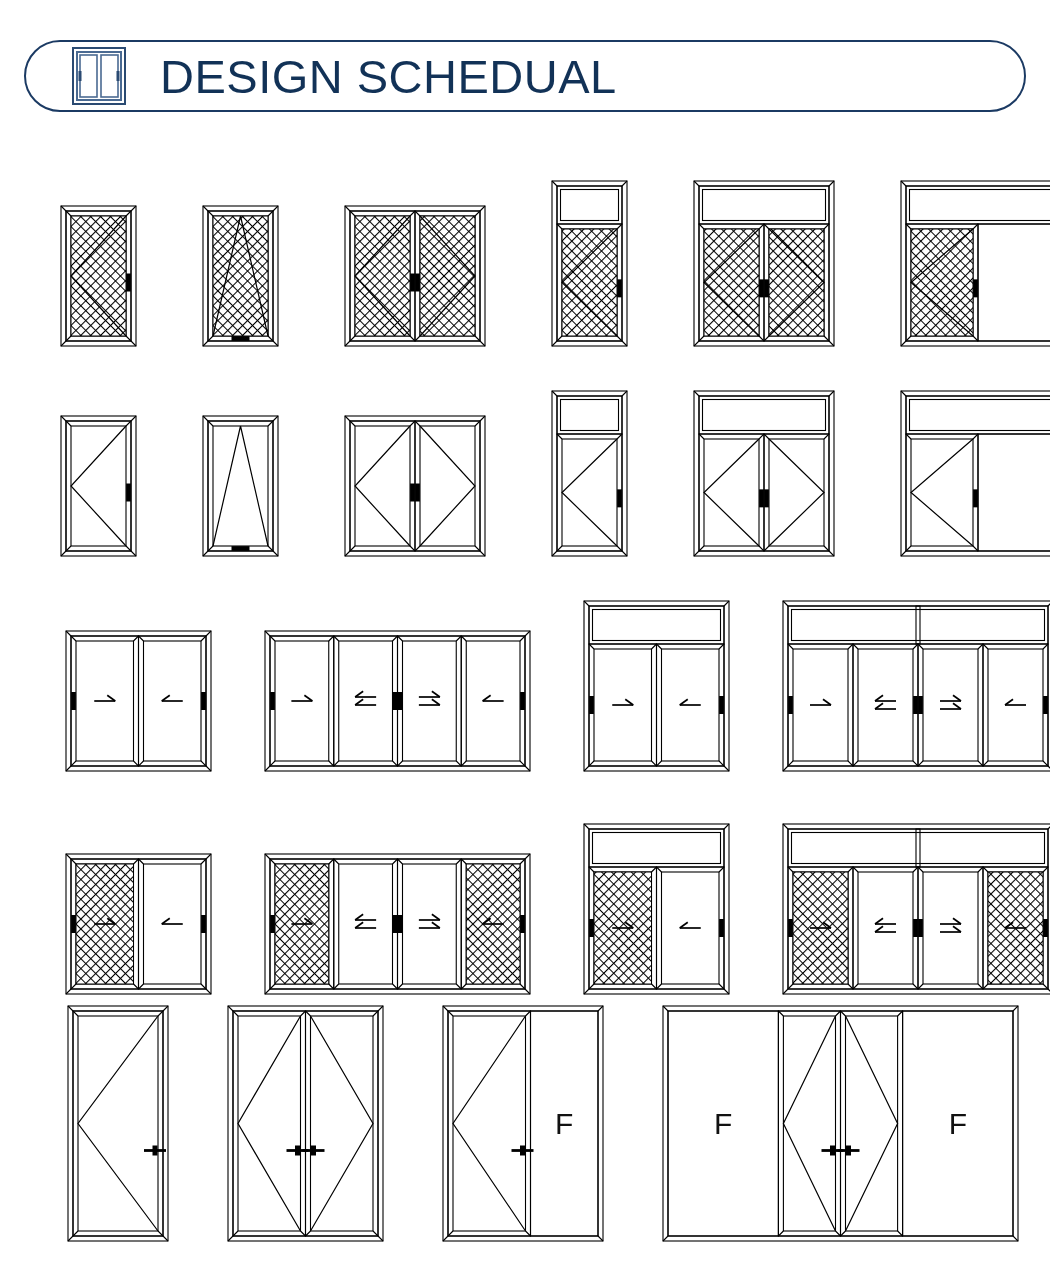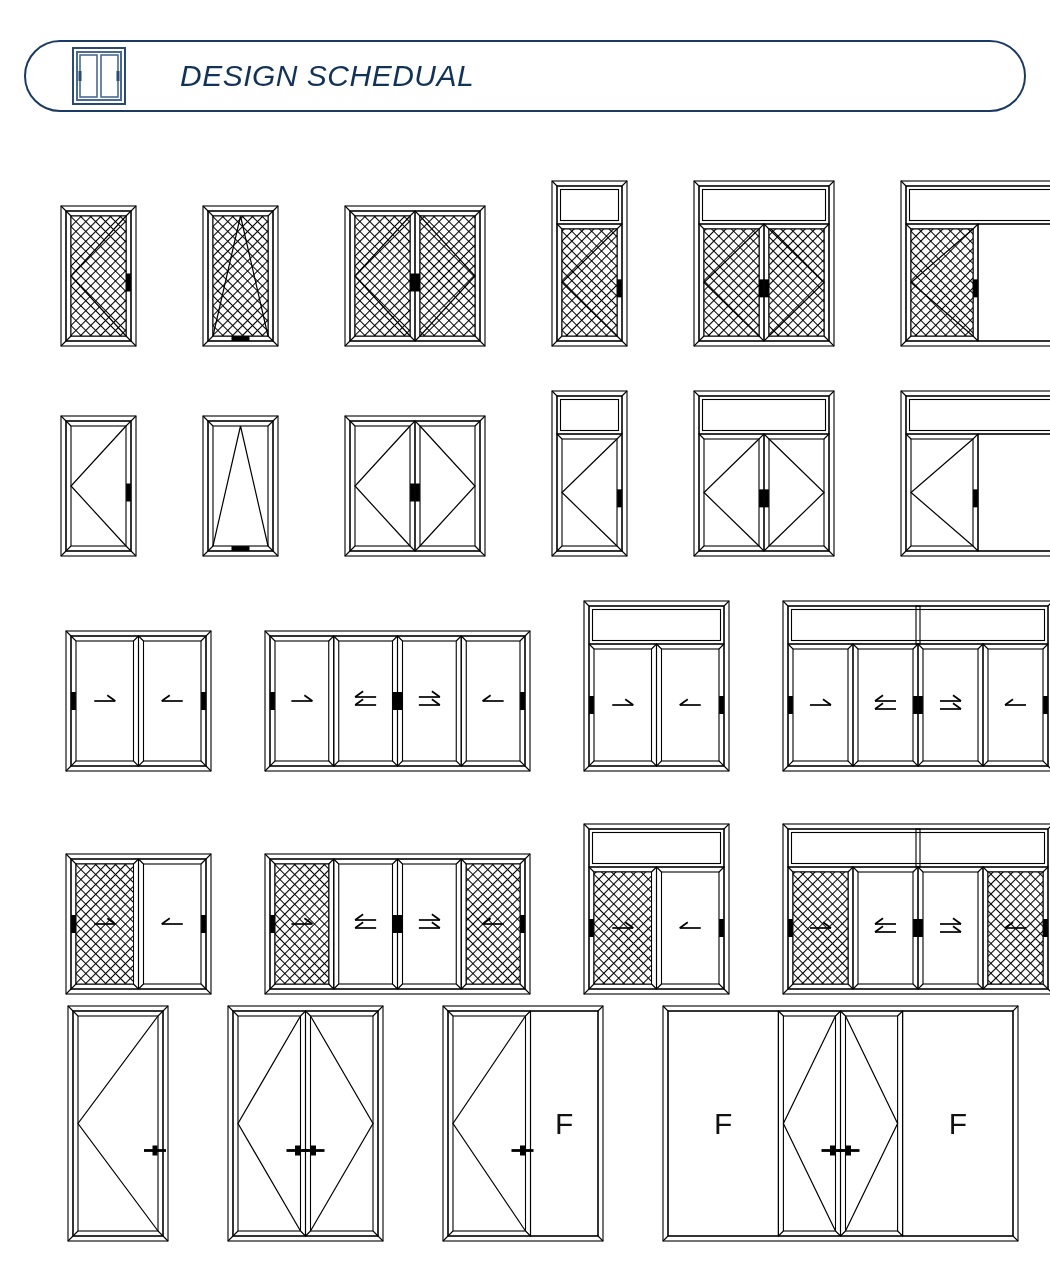--- a/index.html
+++ b/index.html
@@ -16,27 +16,26 @@
     display:flex;align-items:center;
   }
   .header-shadow{
     position:absolute;left:4px;top:6px;width:1002px;height:72px;
     border:1px solid #dfe6ef;border-radius:36px;box-sizing:border-box;z-index:-1;
   }
   .header-icon{
     margin-left:46px;width:54px;height:58px;flex:0 0 auto;
   }
   .header-title{
-    margin-left:54px;
-    font-size:30px;
+    margin-left:34px;
+    font-size:47px;
     letter-spacing:.5px;
     color:#123257;
     font-weight:400;
     white-space:nowrap;
-    font-style:italic;
   }
 
   
   .sheet{position:absolute;left:0;top:0;width:1050px;height:1274px;}
   .row{position:absolute;display:flex;align-items:flex-end;}
   .unit{position:relative;}
   .unit svg{display:block;overflow:visible;}
 
   .f-label{
     font-family:"Liberation Sans",sans-serif;

